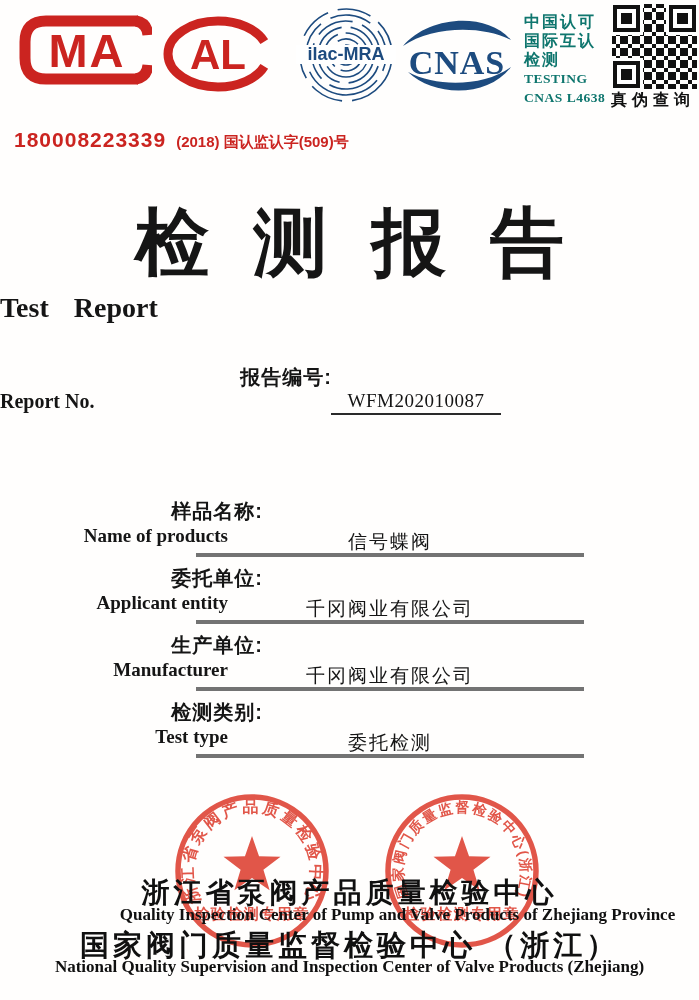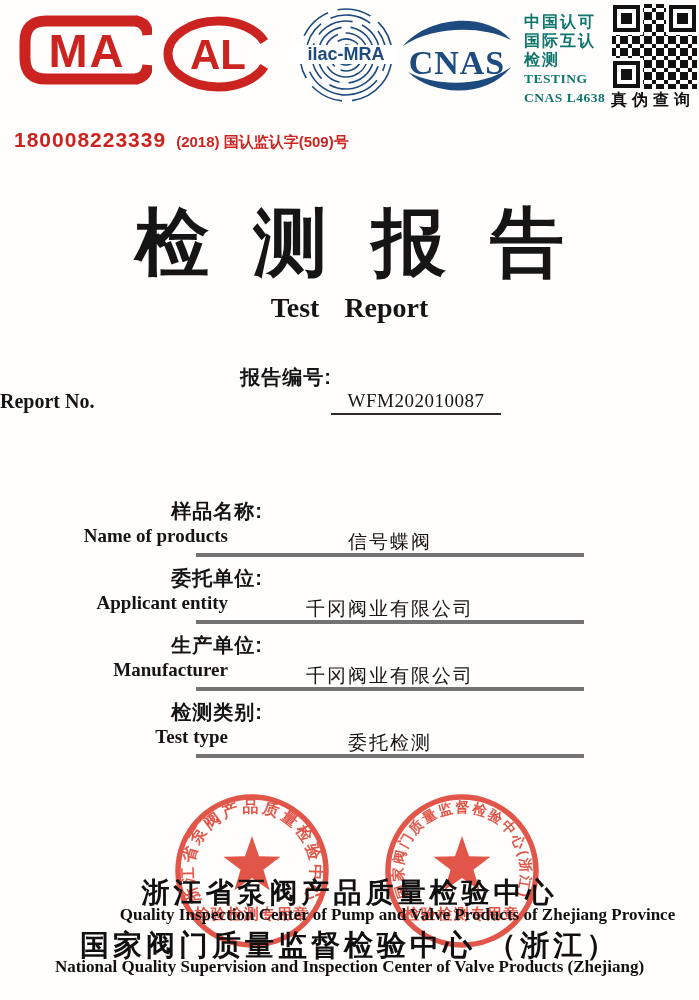--- a/index.html
+++ b/index.html
@@ -14,21 +14,21 @@
   .accred{left:524px;top:12px;color:#0f766e;font-family:Liberation Serif, serif;
           font-weight:bold;line-height:19px;}
   .accred .zh{font-size:16px;letter-spacing:2px;}
   .accred .en{font-size:13.5px;letter-spacing:0.5px;}
   .qr-caption{left:608px;top:90px;width:90px;text-align:center;font-size:16px;font-weight:bold;
               letter-spacing:5px;font-family:"Liberation Serif",serif;color:#111;}
 
   
   .title-zh{left:0;top:194px;width:699px;text-align:center;font-size:74px;font-weight:bold;
             letter-spacing:0.60em;text-indent:0.60em;white-space:nowrap;}
-  .title-en{left:0;top:292px;width:699px;text-align:center;font-size:28px;font-weight:bold;
+  .title-en{left:0;top:292px;width:699px;font-size:28px;font-weight:bold;
             word-spacing:18px;}
 
   
   .rn-zh{left:0;top:364px;width:332px;text-align:right;font-size:20px;font-weight:bold;
          font-family:"Liberation Sans",sans-serif;letter-spacing:1px;}
   .rn-en{left:0;top:390px;width:332px;text-align:left;font-size:20px;font-weight:bold;}
   .rn-line{left:331px;top:390px;width:170px;height:23px;border-bottom:2px solid #2a2a2a;
            text-align:center;font-size:19px;letter-spacing:0.5px;}
 
   

